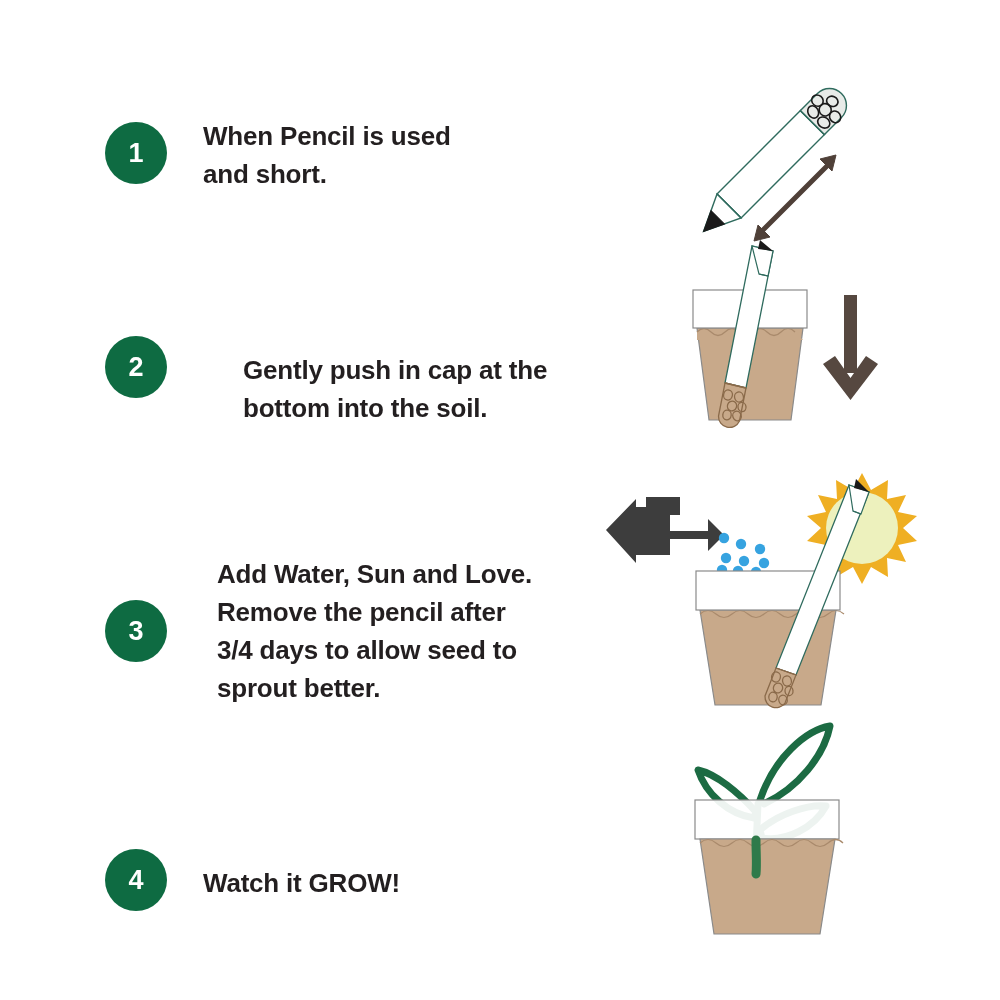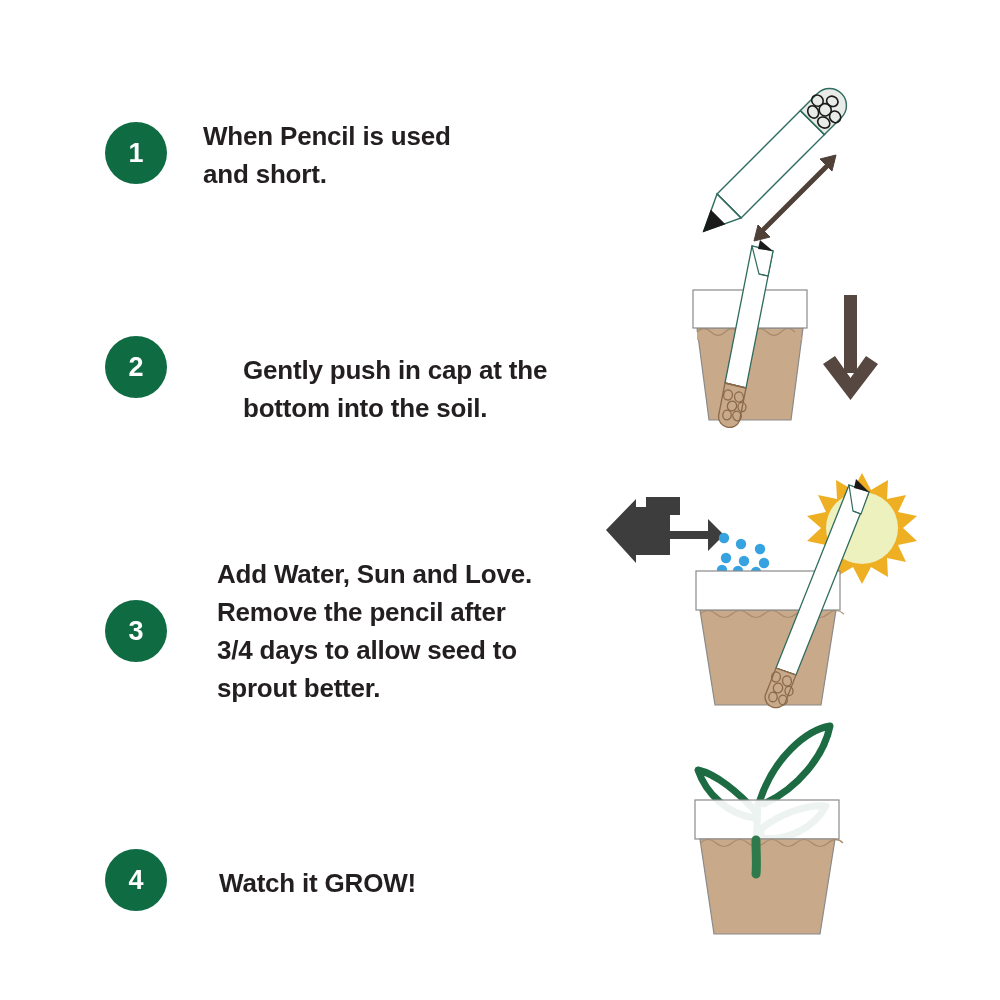--- a/index.html
+++ b/index.html
@@ -223,21 +223,21 @@
           <path d="M261 30 L281 37 L273 59 L265 56 Z" fill="#ffffff" stroke="#2F6B5E" stroke-width="1.2"></path>
           <line x1="265" y1="56" x2="273" y2="59" stroke="#2F6B5E" stroke-width="1.1"></line>
           <path d="M268 24 L281 37 L266 33 Z" fill="#1A1A1A"></path>
         </g>
       </svg>
     </div>
   </div>
 
   <div class="step" style="top:0;">
     <div class="badge" style="left:105px; top:849px;">4</div>
-    <div class="steptext" style="left:219px; top:864px;">Watch it GROW!</div>
+    <div class="steptext" style="left:203px; top:864px;">Watch it GROW!</div>
 
     <div class="art" style="left:668px; top:712px;">
       <svg width="250" height="235" viewBox="0 0 250 235">
 
         <g>
 
           <path d="M88 158 C88 128 89 108 90 92" fill="none" stroke="#1C6B43" stroke-width="7" stroke-linecap="round"></path>
           <path d="M88 158 C88 148 88 142 88 136" fill="none" stroke="#2F7A4A" stroke-width="10" stroke-linecap="round"></path>
 
           <path d="M92 88 C106 46 138 18 162 14 C156 44 130 76 96 92 Z" fill="none" stroke="#1C6B43" stroke-width="7" stroke-linejoin="round"></path>

